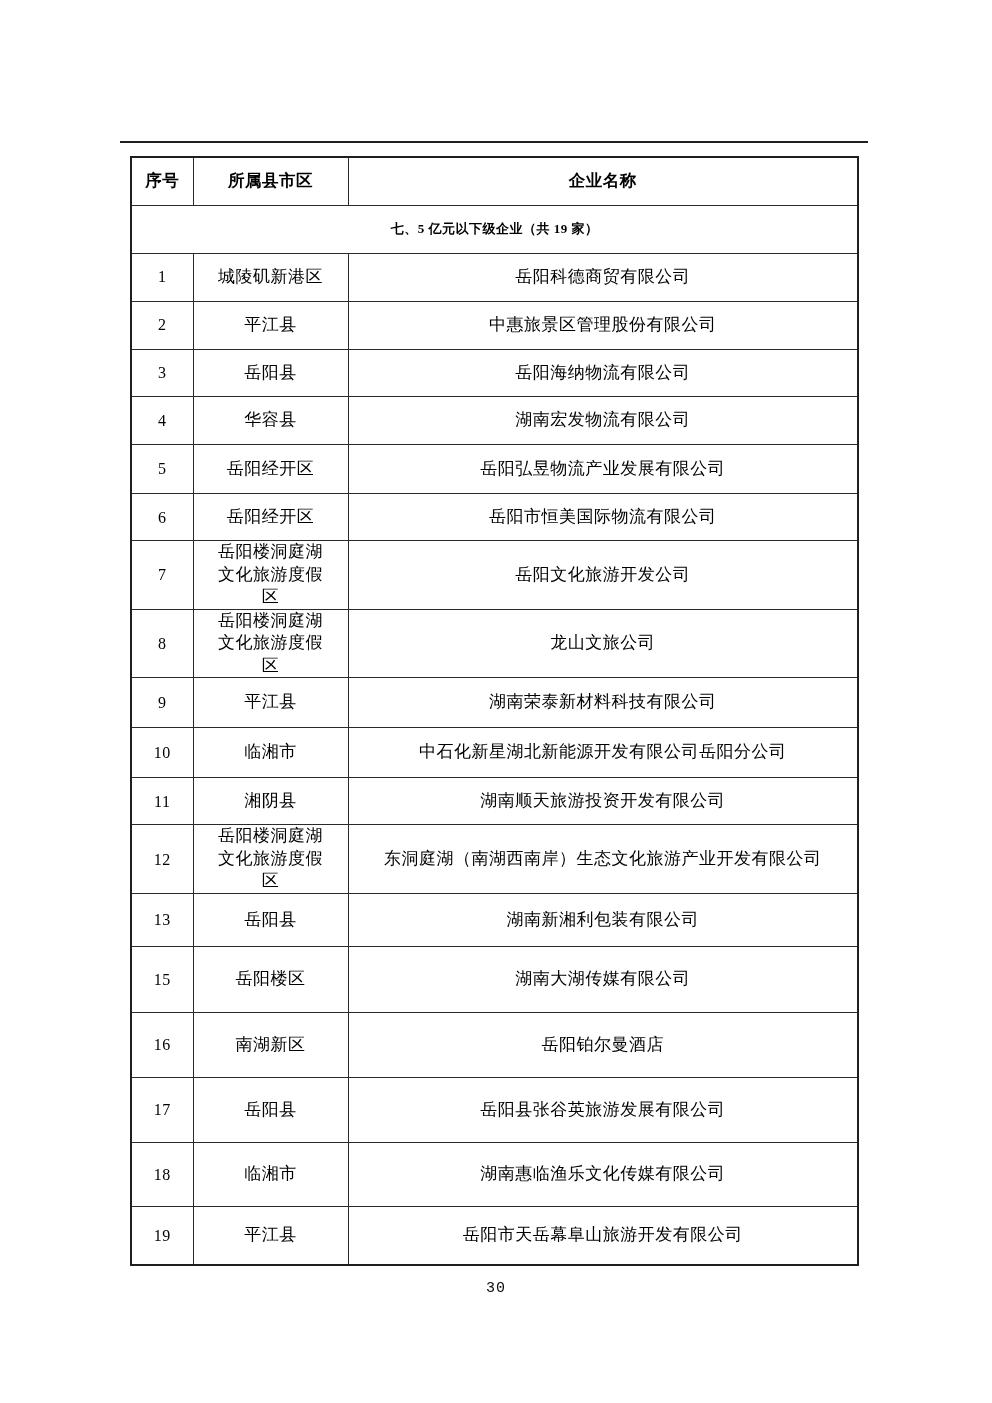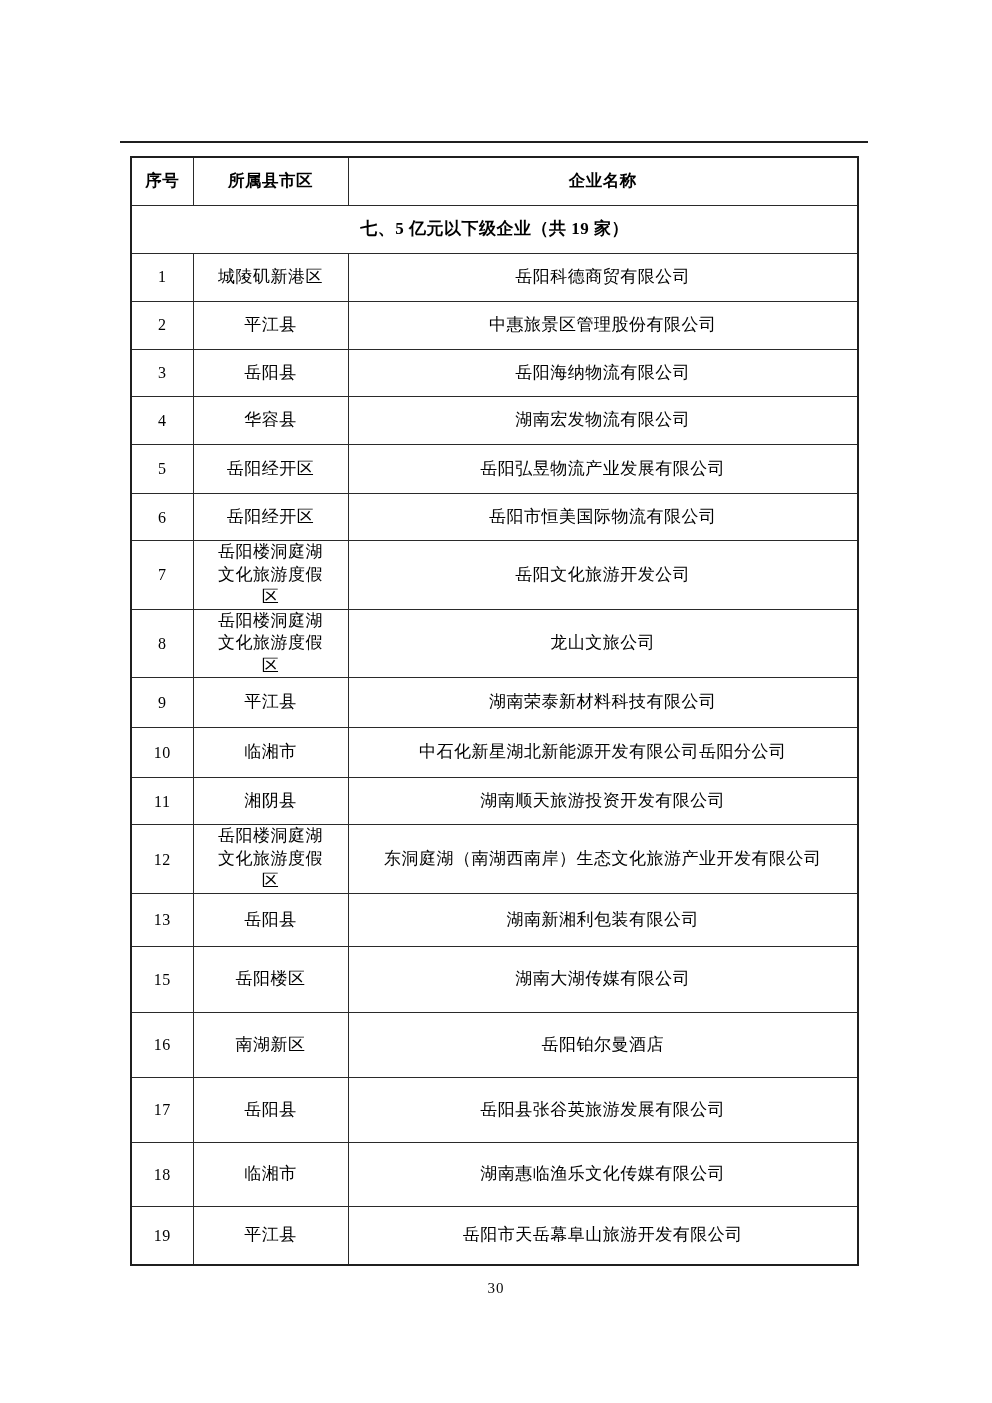--- a/index.html
+++ b/index.html
@@ -56,35 +56,36 @@
   }
   .company-table thead tr.header-row { height: 48px; }
   .company-table thead th {
     font-family: Liberation Sans, sans-serif;
     font-weight: bold;
     font-size: 16.5px;
   }
   .company-table tr.section-row { height: 48px; }
   .company-table tr.section-row td {
     font-weight: bold;
-    font-size: 17px;
+    font-size: 13px;
     letter-spacing: 0.5px;
   }
   .company-table td.index-cell { padding: 0 2px; font-size: 16px; }
   .company-table td.district-cell { padding: 0 22px; }
   .company-table td.company-cell { padding: 12px 8px; text-align: center; }
   .page-number {
     position: absolute;
     left: 0;
     top: 1280px;
     width: 992px;
     text-align: center;
     font-size: 15px;
     letter-spacing: 1px;
     color: #0a0a0a;
+    font-family: Liberation Mono, monospace;
   }
 </style>
 </head>
 <body>
 
 <div class="page">
 
 
   <div class="doc-header-rule"></div>
 

